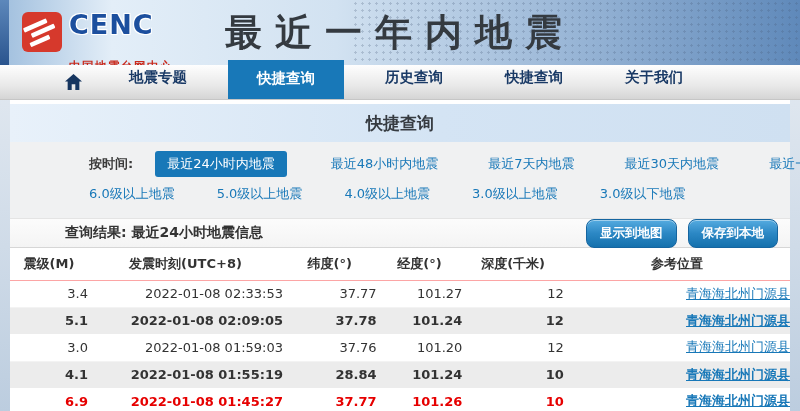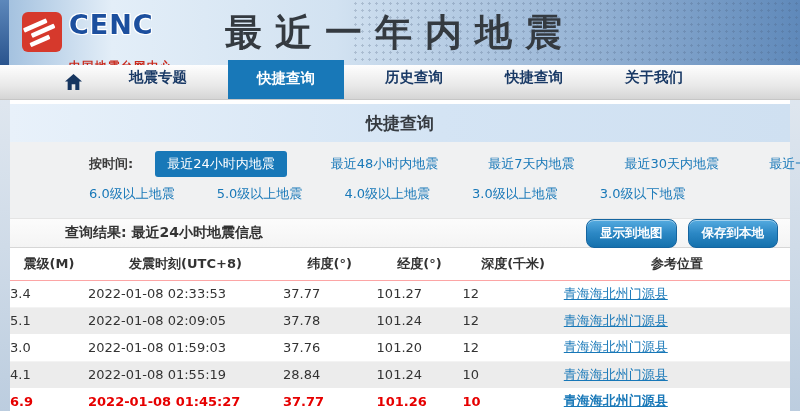--- a/index.html
+++ b/index.html
@@ -54,24 +54,24 @@
     padding:0 12px 0 55px; background:linear-gradient(180deg,#fcfcfc,#f4f4f4);
     border-top:1px solid #e4e4e4; border-bottom:1px solid #d6d6d6; }
   .result-summary{ font-size:14px; font-weight:bold; color:#333; }
   .action-button{ background:linear-gradient(180deg,#55abe0 0%,#2b87c4 50%,#1571ad 100%);
     border:1px solid #1565a0; border-radius:8px; color:#fff; font-size:12.5px; font-weight:bold;
     padding:5px 13px; margin-left:11px; cursor:pointer;
     box-shadow:inset 0 1px 0 rgba(255,255,255,.45); }
 
   table{ width:100%; border-collapse:collapse; font-size:13px; color:#333; table-layout:fixed; }
   thead th{ height:32px; font-weight:bold; border-bottom:1px solid #fca5a5; text-align:center; }
-  tbody td{ height:27px; text-align:left; }
+  tbody td{ height:27px; text-align:right; }
   tbody tr{ border-bottom:1px solid #f3f3f3; }
   tbody tr:nth-child(even){ background:#ececec; border-bottom:none; }
-  tr.row-bold td{ font-weight:normal; }
+  tr.row-bold td{ font-weight:bold; }
   tr.row-red td{ color:var(--alert-red); font-weight:bold; }
   .location-link{ color:var(--link); text-decoration:underline; cursor:pointer; }
 </style>
 </head>
 <body>
 
 <header class="site-header">
   <div class="header-strip"></div>
   <div class="header-dots"></div>
   <div class="logo">

